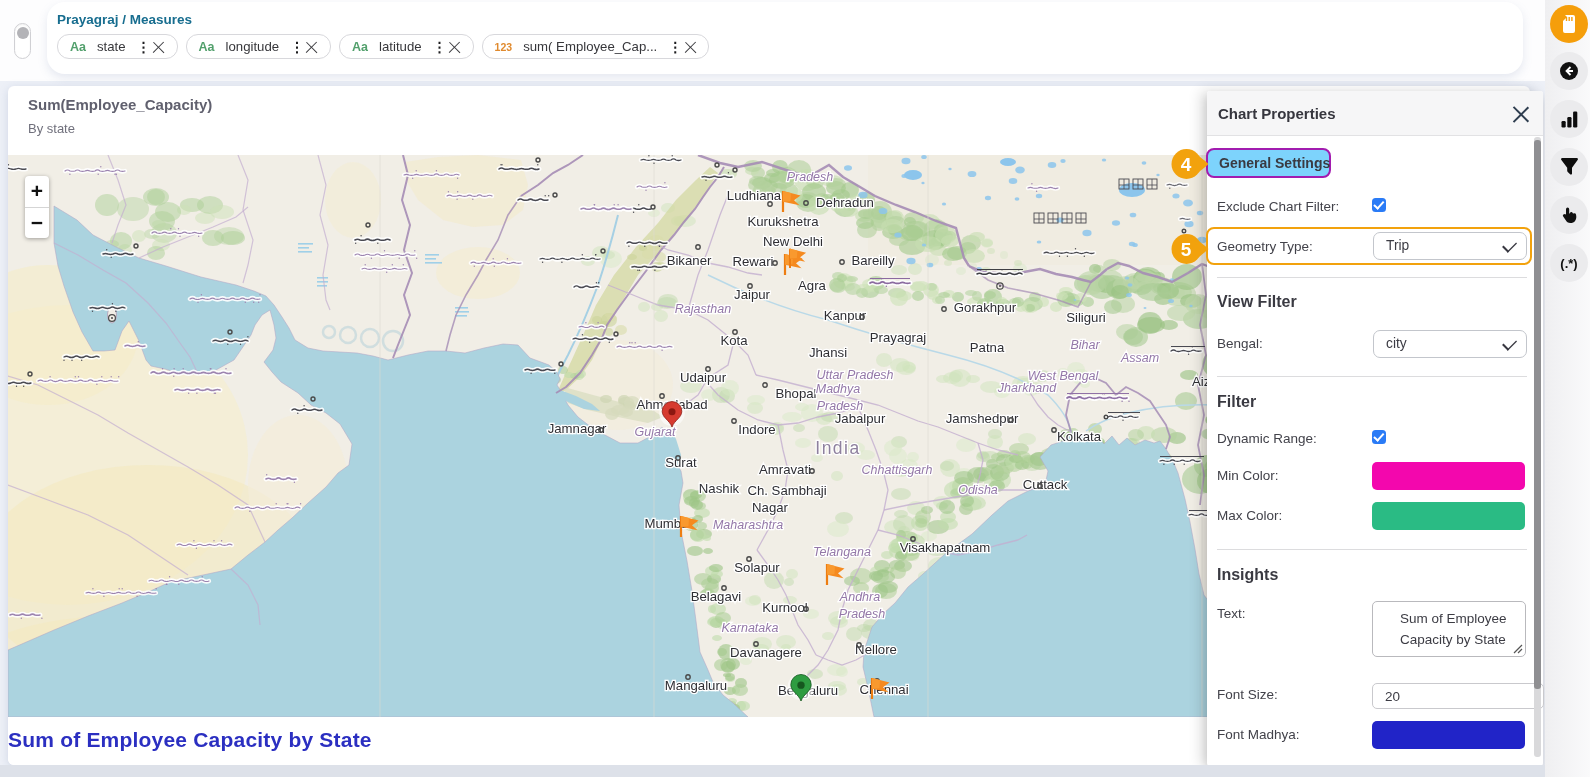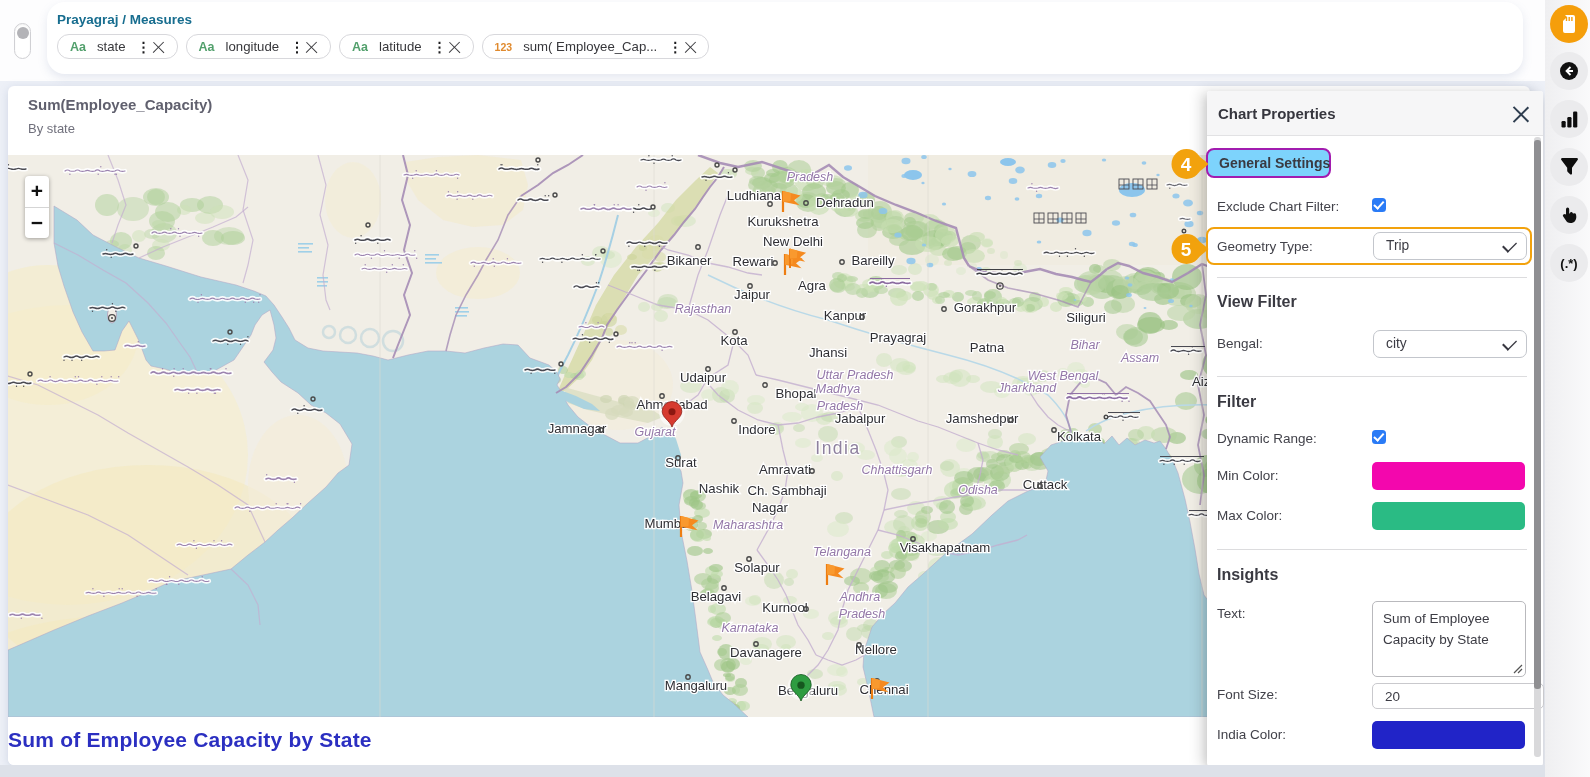--- a/index.html
+++ b/index.html
@@ -33,21 +33,21 @@
 .prow{position:absolute;left:10px;font-size:13.5px;color:#42424a}
 .sect{font-weight:bold;color:#3a3a42;font-size:16px}
 .cbox{position:absolute;width:14px;height:14px;background:#2a7bf6;border-radius:3.5px}
 .cbox:after{content:"";position:absolute;left:4.4px;top:1.4px;width:3.8px;height:7.6px;border:solid #fff;border-width:0 2px 2px 0;transform:rotate(42deg)}
 .gtbox{position:absolute;left:-1px;top:136px;width:326px;height:38px;border:2px solid #f2a20d;border-radius:8px;background:#fff}
 .sel{position:absolute;width:154px;height:28px;border:1px solid #c3c6cc;border-radius:7px;background:#fff;font-size:13.8px;color:#3c3c44}
 .sel span{position:absolute;left:12px;top:5px}
 .sel .chev{position:absolute;right:11px;top:6px;width:12.5px;height:12.5px;border:solid #373740;border-width:0 0 2px 2px;transform:rotate(-45deg) scaleY(0.62);}
 .hr{position:absolute;left:10px;width:310px;height:1px;background:#dcdcde}
 .swatch{position:absolute;width:153px;height:28px;border-radius:5px}
-.tarea{position:absolute;left:165px;top:510px;width:154px;height:76px;border:1px solid #b9b9bd;border-radius:5px;background:#fff;font-size:13.5px;color:#3c3c44;line-height:21px;padding:6px 0 0 10px}
+.tarea{position:absolute;left:165px;top:510px;width:154px;height:56px;border:1px solid #b9b9bd;border-radius:5px;background:#fff;font-size:13.5px;color:#3c3c44;line-height:21px;padding:6px 0 0 27px}
 .tarea svg{position:absolute;right:2px;bottom:2px}
 .inp{position:absolute;left:165px;top:592px;width:172px;height:26px;border:1px solid #c9c9cd;border-radius:5px;background:#fff;font-size:13.5px;color:#3c3c44}
 .inp span{position:absolute;left:12px;top:5px}
 .sbar{position:absolute;right:2px;top:46px;width:7px;height:620px;background:#d9d9db;border-radius:3px}
 .sthumb{position:absolute;right:2px;top:49px;width:7px;height:549px;background:#8f8f92;border-radius:3px}
 .badge{position:absolute;z-index:20}
 .sidebar{position:absolute;left:1545px;top:0;width:45px;height:777px;background:linear-gradient(90deg,#efeff1,#fafafb)}
 .sbtn{position:absolute;left:1550px;width:38px;height:38px;border-radius:50%;background:#ebebed;display:flex;align-items:center;justify-content:center}
 .sbtn.orange{background:#f59e0b}
 .bstrip{position:absolute;left:0;top:765px;width:1545px;height:12px;background:#dde1e9}
@@ -1260,21 +1260,21 @@
  <div class="hr" style="top:458px"></div>
  <div class="prow sect" style="top:475px">Insights</div>
  <div class="prow" style="top:515px">Text:</div>
  <div class="tarea">Sum of Employee<br>Capacity by State<svg width="11" height="11">
         <path d="M10,2 L2,10 M10,6 L6,10" stroke="#555" stroke-width="1.2"></path>
       </svg></div>
  <div class="prow" style="top:596px">Font Size:</div>
  <div class="inp">
       <span>20</span>
     </div>
- <div class="prow" style="top:636px">India Color:</div>
+ <div class="prow" style="top:636px">Font Madhya:</div>
  <div class="swatch" style="left:165px;top:630px;background:#2124c8"></div>
  <div class="sbar"></div>
     <div class="sthumb"></div>
 </div>
 <svg class="badge" style="left:1169px;top:148px" width="42" height="32" viewBox="0 0 42 32">
     <circle cx="17.5" cy="16" r="15" fill="#f2a20d"></circle>
     <path d="M25,5 C32,9 36,13 39.5,16 C36,19 32,23 25,27 Q30,16 25,5 Z" fill="#f2a20d"></path>
     <text x="17" y="23" font-size="19" font-weight="bold" fill="#fff" text-anchor="middle" font-family="Liberation Sans">4</text>
   </svg>
 <svg class="badge" style="left:1169px;top:233px" width="42" height="32" viewBox="0 0 42 32">

